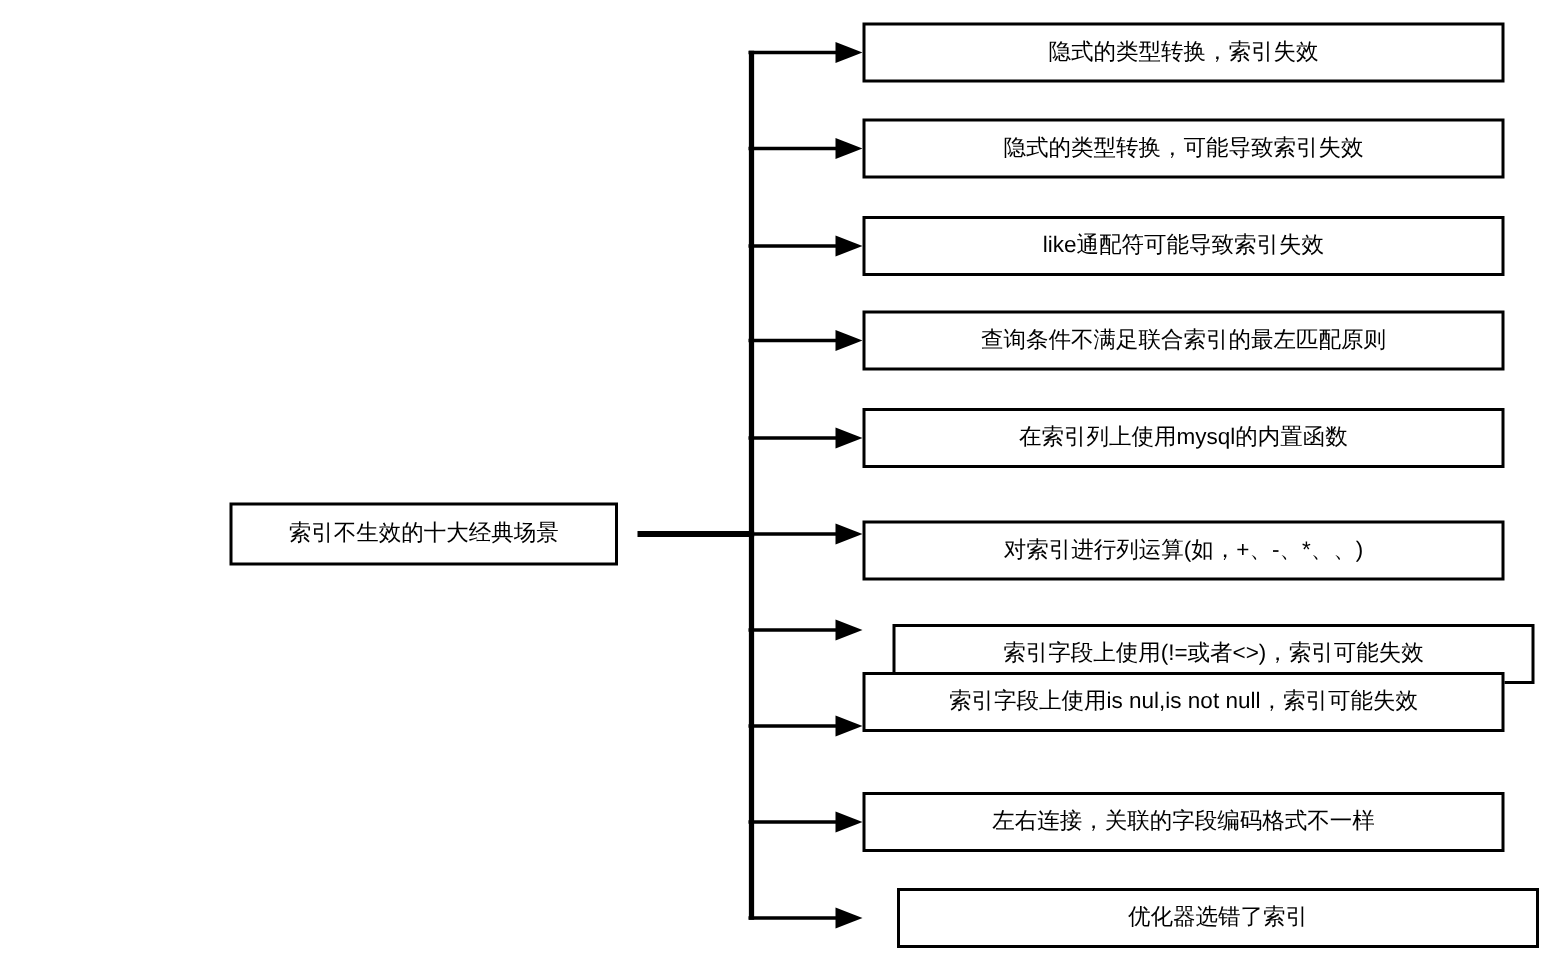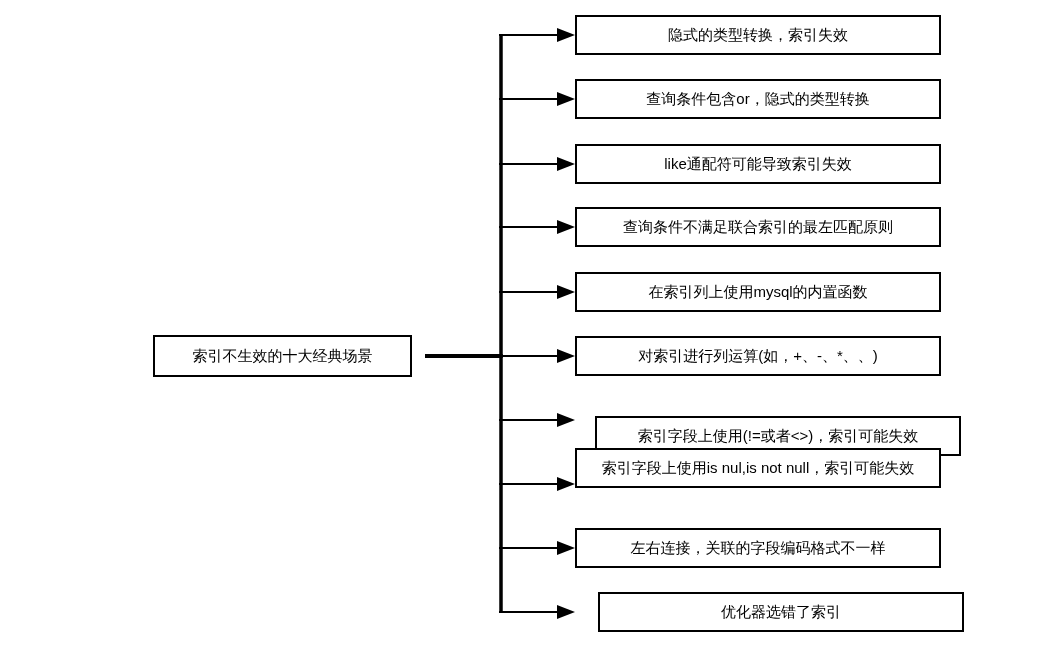--- a/index.html
+++ b/index.html
@@ -38,21 +38,21 @@
   }
   .node.root {
     left: 153px;
     top: 335px;
     width: 259px;
     height: 42px;
     border-width: 2px;
   }
   .node.branch {
     left: 575px;
-    width: 366px;
+    width: 428px;
     height: 40px;
   }
 </style>
 </head>
 <body>
 
 <div class="canvas">
 
   <svg class="connector-layer" id="connectors" viewBox="0 0 1039 649" xmlns="http://www.w3.org/2000/svg">
       <line x1="425" y1="356" x2="502.75" y2="356" stroke="#000000" stroke-width="4"></line>
@@ -81,32 +81,32 @@
 
   <div class="node root">
     <span>索引不生效的十大经典场景</span>
   </div>
 
   <div id="branches">
       <div class="node branch" style="top: 15px;">
         <span>隐式的类型转换，索引失效</span>
       </div>
       <div class="node branch" style="top: 79px;">
-        <span>查询条件包含or，隐式的类型转换</span>
+        <span>隐式的类型转换，可能导致索引失效</span>
       </div>
       <div class="node branch" style="top: 144px;">
         <span>like通配符可能导致索引失效</span>
       </div>
       <div class="node branch" style="top: 207px;">
         <span>查询条件不满足联合索引的最左匹配原则</span>
       </div>
       <div class="node branch" style="top: 272px;">
         <span>在索引列上使用mysql的内置函数</span>
       </div>
-      <div class="node branch" style="top: 336px;">
+      <div class="node branch" style="top: 347px;">
         <span>对索引进行列运算(如，+、-、*、、)</span>
       </div>
       <div class="node branch" style="top: 416px; margin-left: 20px;">
         <span>索引字段上使用(!=或者&lt;&gt;)，索引可能失效</span>
       </div>
       <div class="node branch" style="top: 448px;">
         <span>索引字段上使用is nul,is not null，索引可能失效</span>
       </div>
       <div class="node branch" style="top: 528px;">
         <span>左右连接，关联的字段编码格式不一样</span>

